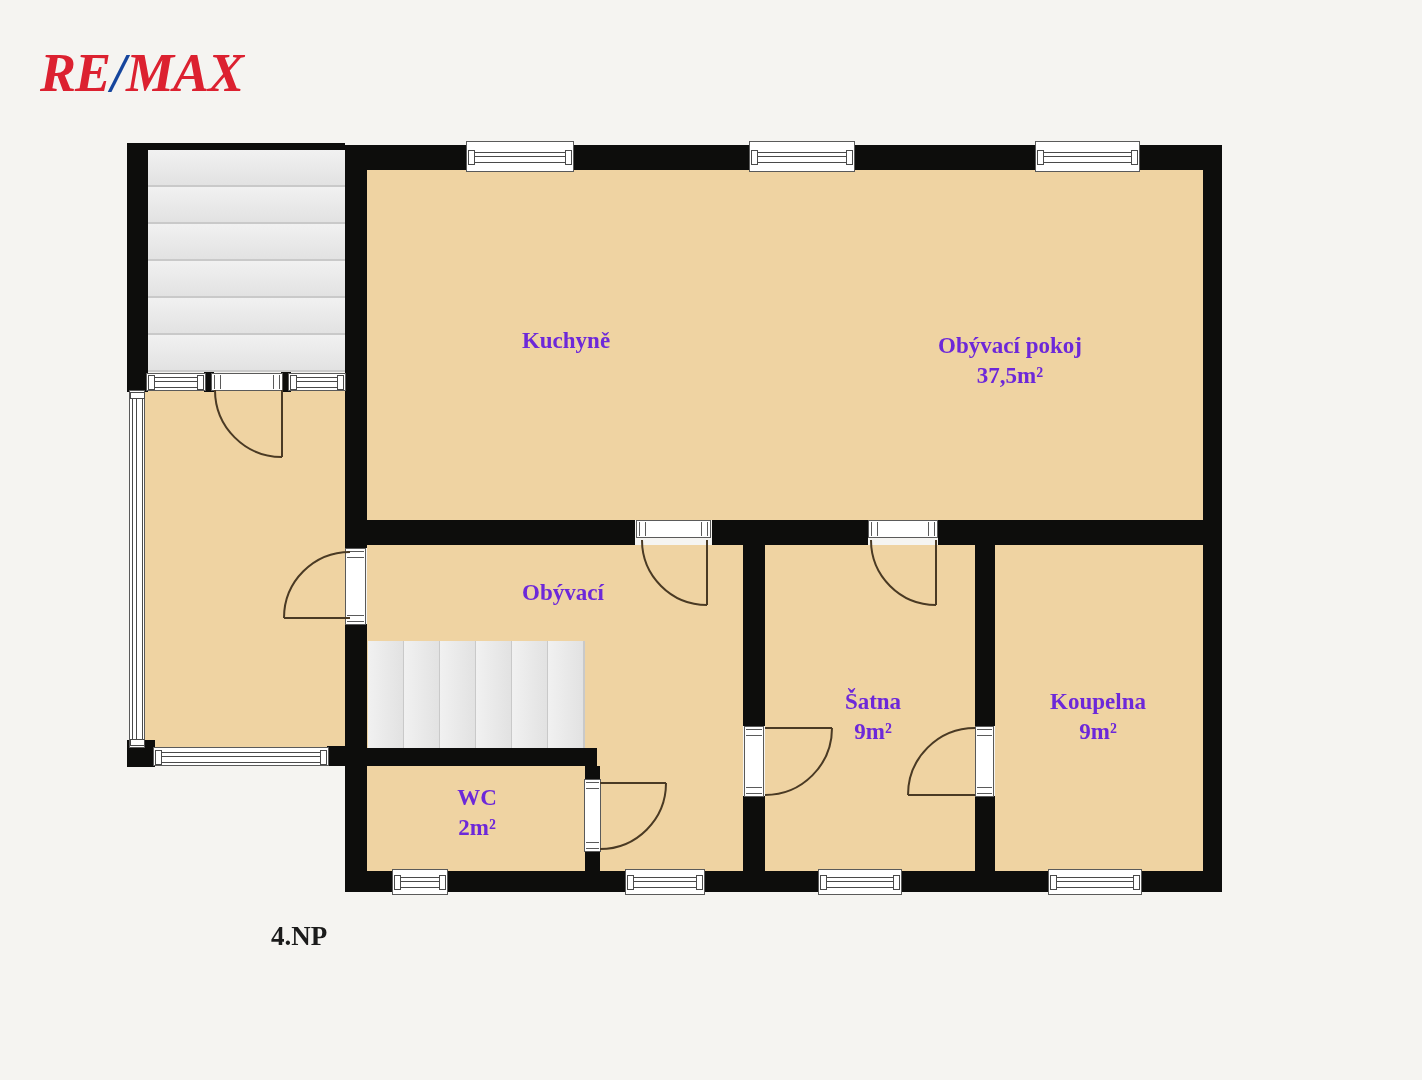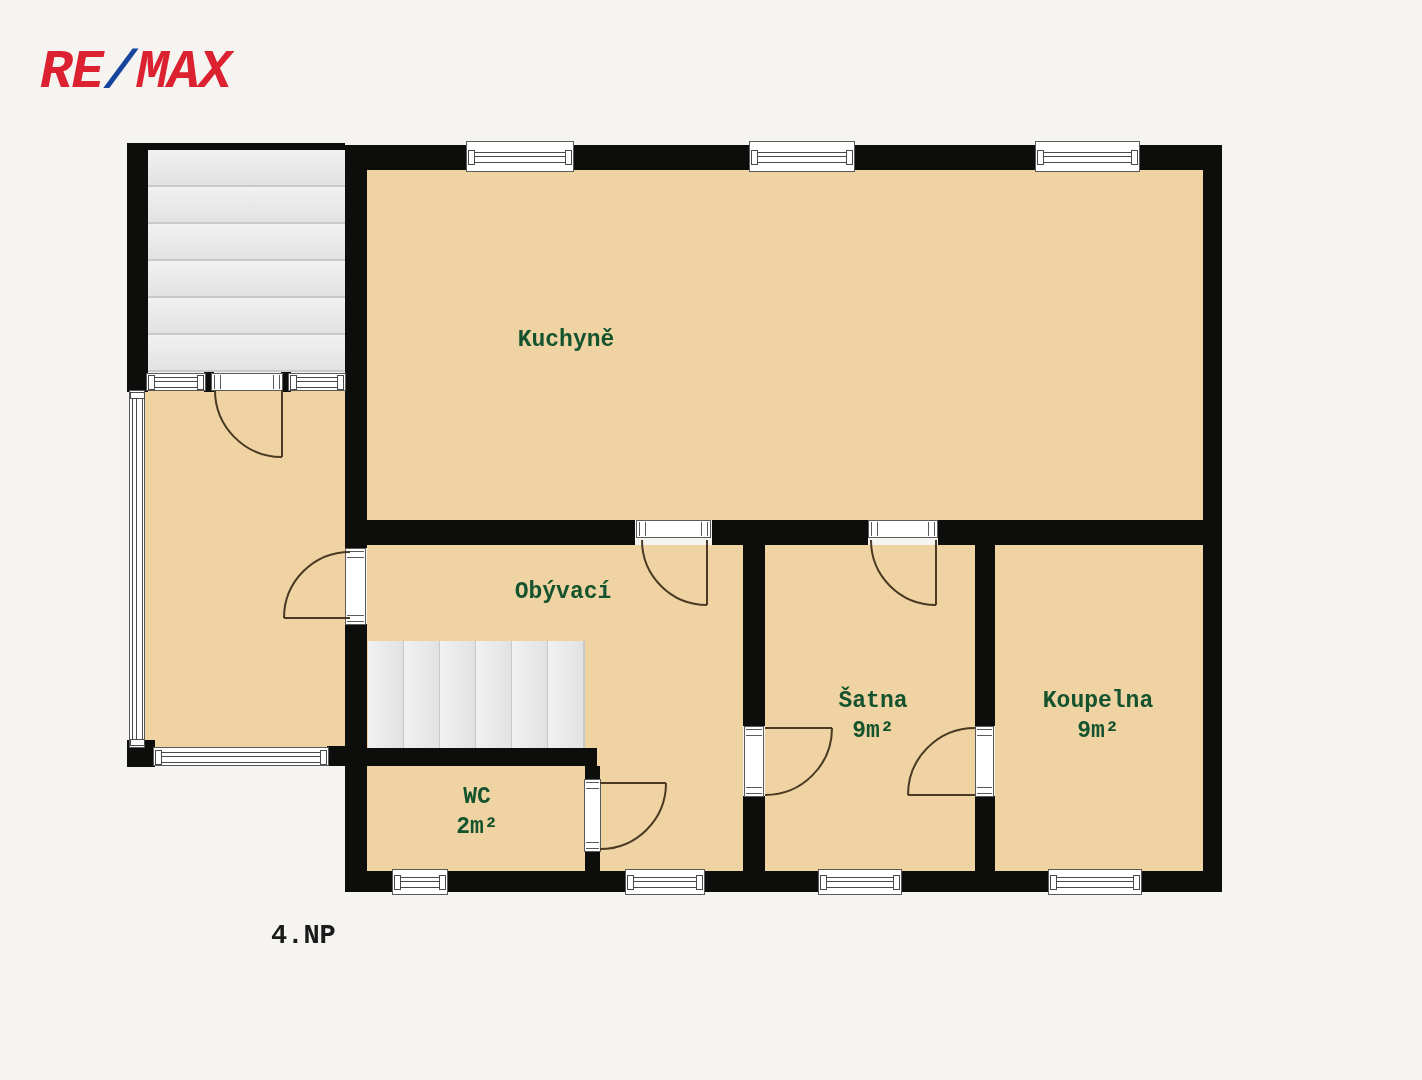--- a/index.html
+++ b/index.html
@@ -1,17 +1,17 @@
 <!DOCTYPE html>
 <html><head>
 <meta charset="utf-8">
 <style>
   html,body{margin:0;padding:0;background:#f5f4f1;}
   .plan{position:relative;width:1422px;height:1023px;background:#f5f4f1;overflow:hidden;
-        font-family:Liberation Mono, monospace;}
+        font-family:Liberation Serif, serif;}
   
   .logo{position:absolute;left:40px;top:46px;font-size:54px;font-weight:bold;font-style:italic;
         letter-spacing:-1px;z-index:10;line-height:1;}
   .logo .r{color:#dc2130;}
   .logo .b{color:#16459d;padding:0 1px;}
   
   .floor{position:absolute;background:#efd3a2;z-index:1;}
   
   .wall{position:absolute;background:#0d0d0c;z-index:3;}
   
@@ -42,21 +42,21 @@
   .door.v::before{top:2px;}
   .door.v::after{bottom:2px;}
   .door.h::before,.door.h::after{content:"";position:absolute;top:1px;bottom:1px;width:5px;
      border-left:1px solid #5a5a5a;border-right:1px solid #5a5a5a;}
   .door.h::before{left:2px;}
   .door.h::after{right:2px;}
   
   .arcs{position:absolute;left:0;top:0;z-index:5;pointer-events:none;}
   
   .lbl{position:absolute;transform:translate(-50%,-50%);text-align:center;font-weight:bold;
-       font-size:23px;color:#14532d;z-index:6;white-space:nowrap;line-height:1.3;}
+       font-size:23px;color:#6d28d9;z-index:6;white-space:nowrap;line-height:1.3;}
   .lbl .nm,.lbl .ar{display:block;}
   .np{position:absolute;left:271px;top:921px;font-weight:bold;font-size:27px;color:#1b1b1b;z-index:6;}
 </style>
 </head>
 <body>
 
 <div class="plan">
 
   <div class="logo"><span class="r">RE</span><span class="b">/</span><span class="r">MAX</span></div>
 
@@ -157,20 +157,24 @@
       <path d="M832,728 A67,67 0 0 1 765,795 M765,728 L832,728"></path>
       <path d="M975,728 A67,67 0 0 0 908,795 M908,795 L975,795"></path>
       <path d="M666,783 A66,66 0 0 1 600,849 M600,783 L666,783"></path>
     </g>
   </svg>
 
   <div class="lbl" style="left:566px;top:341px">
     <span class="nm">Kuchyně</span>
       <span class="ar"></span>
   </div>
+  <div class="lbl" style="left:1010px;top:361px">
+    <span class="nm">Obývací pokoj</span>
+      <span class="ar">37,5m²</span>
+  </div>
   <div class="lbl" style="left:563px;top:593px">
     <span class="nm">Obývací</span>
       <span class="ar"></span>
   </div>
   <div class="lbl" style="left:873px;top:717px">
     <span class="nm">Šatna</span>
       <span class="ar">9m²</span>
   </div>
   <div class="lbl" style="left:1098px;top:717px">
     <span class="nm">Koupelna</span>

